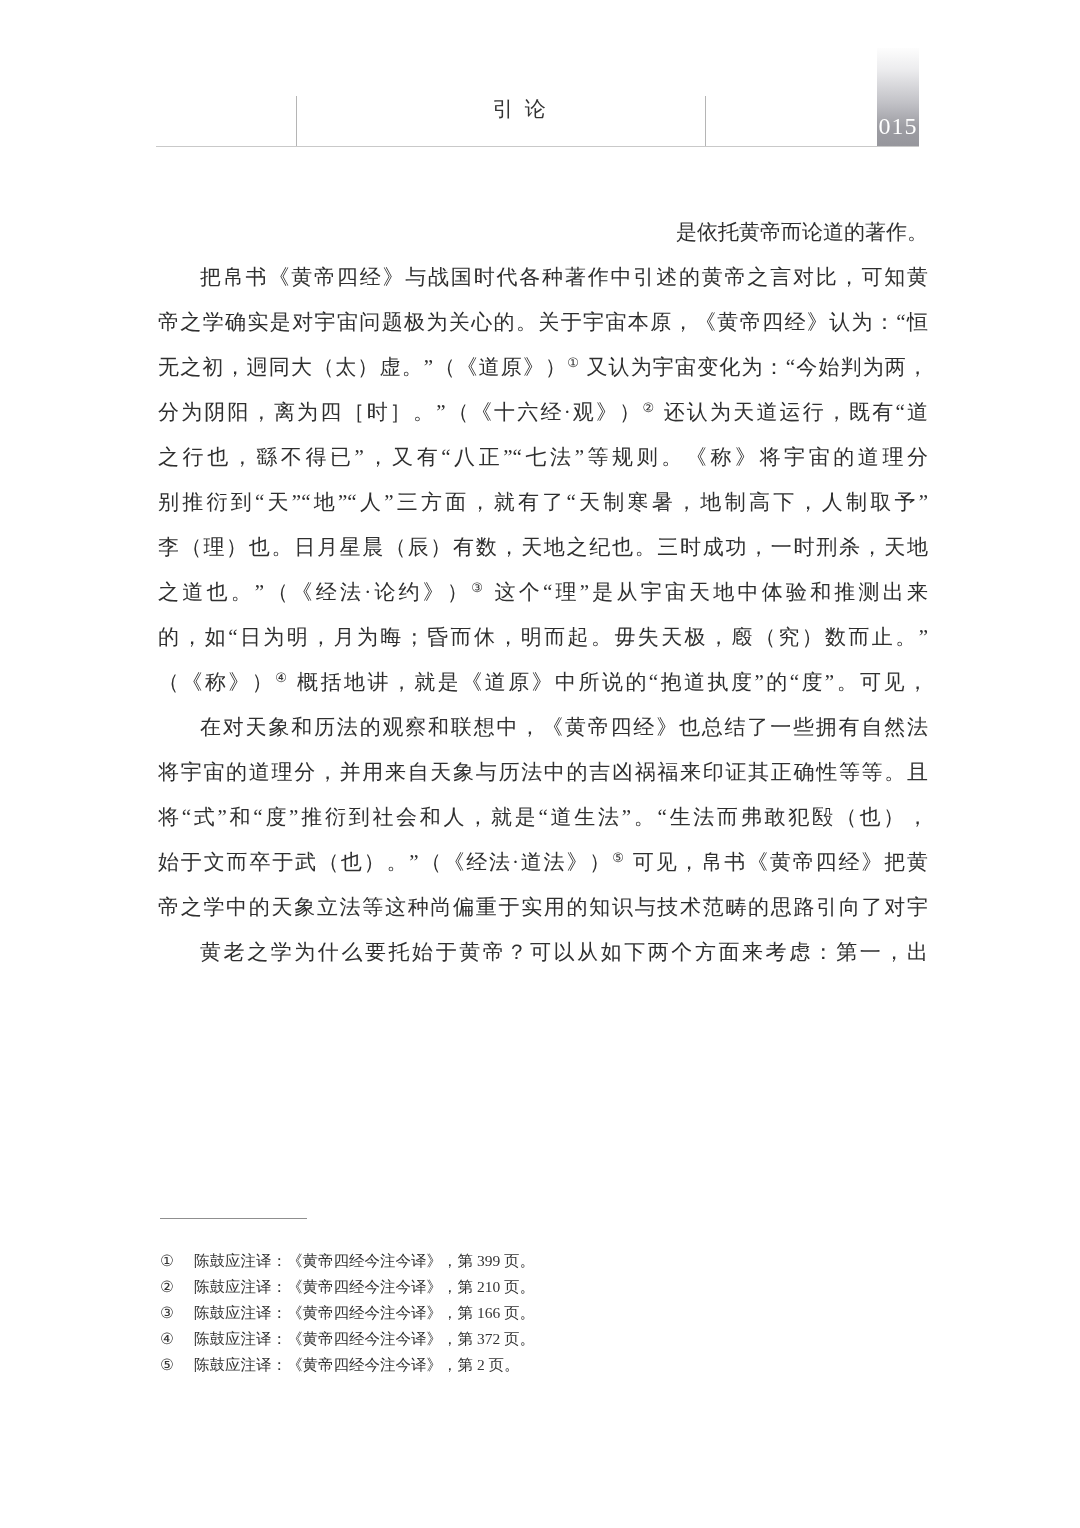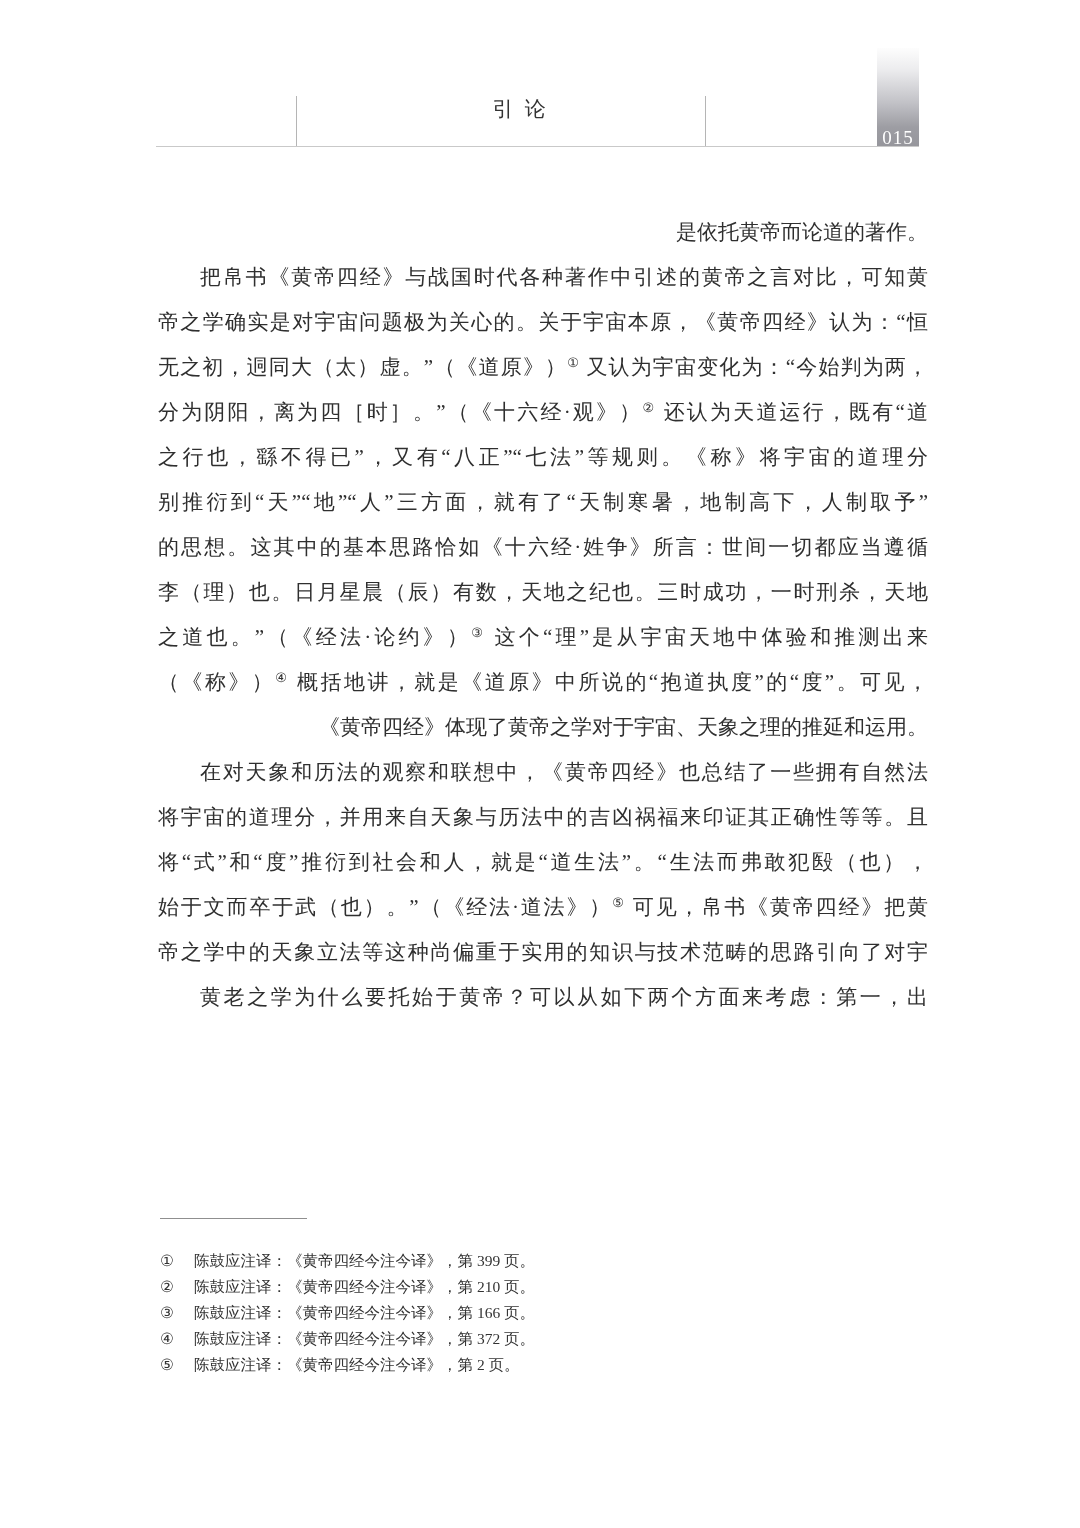--- a/index.html
+++ b/index.html
@@ -17,22 +17,23 @@
   .corner-block {
     position: absolute;
     left: 877px; top: 48px;
     width: 42px; height: 99px;
     background: linear-gradient(to bottom,
       #fdfdfd 0%, #ececee 22%, #c2c2c7 55%, #9d9da3 80%, #96969c 100%);
     display: flex; align-items: flex-end; justify-content: center;
   }
   .corner-block .pagenum {
     color: #ffffff;
-    font-size: 19px;
+    font-size: 24px;
     line-height: 1;
+    padding-bottom: 9px;
     letter-spacing: 1px;
   }
   .header-rule {
     position: absolute;
     left: 156px; top: 146px;
     width: 763px; height: 1px;
     background: #c9c9c9;
   }
   .tick {
     position: absolute;
@@ -114,25 +115,24 @@
       <div class="para">
         <div class="line end"><span>是依托黄帝而论道的著作。</span></div>
       </div>
       <div class="para">
         <div class="line fill indent"><span>把帛书《黄帝四经》与战国时代各种著作中引述的黄帝之言对比，可知黄</span></div>
         <div class="line fill"><span>帝之学确实是对宇宙问题极为关心的。关于宇宙本原，《黄帝四经》认为：“恒</span></div>
         <div class="line fill"><span>无之初，迵同大（太）虚。”（《道原》）</span><span class="sup">①</span><span> 又认为宇宙变化为：“今始判为两，</span></div>
         <div class="line fill"><span>分为阴阳，离为四［时］。”（《十六经·观》）</span><span class="sup">②</span><span> 还认为天道运行，既有“道</span></div>
         <div class="line fill"><span>之行也，繇不得已”，又有“八正”“七法”等规则。《称》将宇宙的道理分</span></div>
         <div class="line fill"><span>别推衍到“天”“地”“人”三方面，就有了“天制寒暑，地制高下，人制取予”</span></div>
-        <div class="line fill"><span>的思想。这其中的基本思路恰如《十六经·姓争》所言：世间一切都应当遵循</span></div>
         <div class="line fill"><span>李（理）也。日月星晨（辰）有数，天地之纪也。三时成功，一时刑杀，天地</span></div>
         <div class="line fill"><span>之道也。”（《经法·论约》）</span><span class="sup">③</span><span> 这个“理”是从宇宙天地中体验和推测出来</span></div>
+        <div class="line fill"><span>的，如“日为明，月为晦；昏而休，明而起。毋失天极，廏（究）数而止。”</span></div>
         <div class="line fill"><span>（《称》）</span><span class="sup">④</span><span> 概括地讲，就是《道原》中所说的“抱道执度”的“度”。可见，</span></div>
-        <div class="line end"><span>《黄帝四经》体现了黄帝之学对于宇宙、天象之理的推延和运用。</span></div>
       </div>
       <div class="para">
         <div class="line fill indent"><span>在对天象和历法的观察和联想中，《黄帝四经》也总结了一些拥有自然法</span></div>
         <div class="line fill"><span>将宇宙的道理分，并用来自天象与历法中的吉凶祸福来印证其正确性等等。且</span></div>
         <div class="line fill"><span>将“式”和“度”推衍到社会和人，就是“道生法”。“生法而弗敢犯殹（也），</span></div>
         <div class="line fill"><span>始于文而卒于武（也）。”（《经法·道法》）</span><span class="sup">⑤</span><span> 可见，帛书《黄帝四经》把黄</span></div>
         <div class="line fill"><span>帝之学中的天象立法等这种尚偏重于实用的知识与技术范畴的思路引向了对宇</span></div>
       </div>
       <div class="para">
         <div class="line fill indent"><span>黄老之学为什么要托始于黄帝？可以从如下两个方面来考虑：第一，出</span></div>

